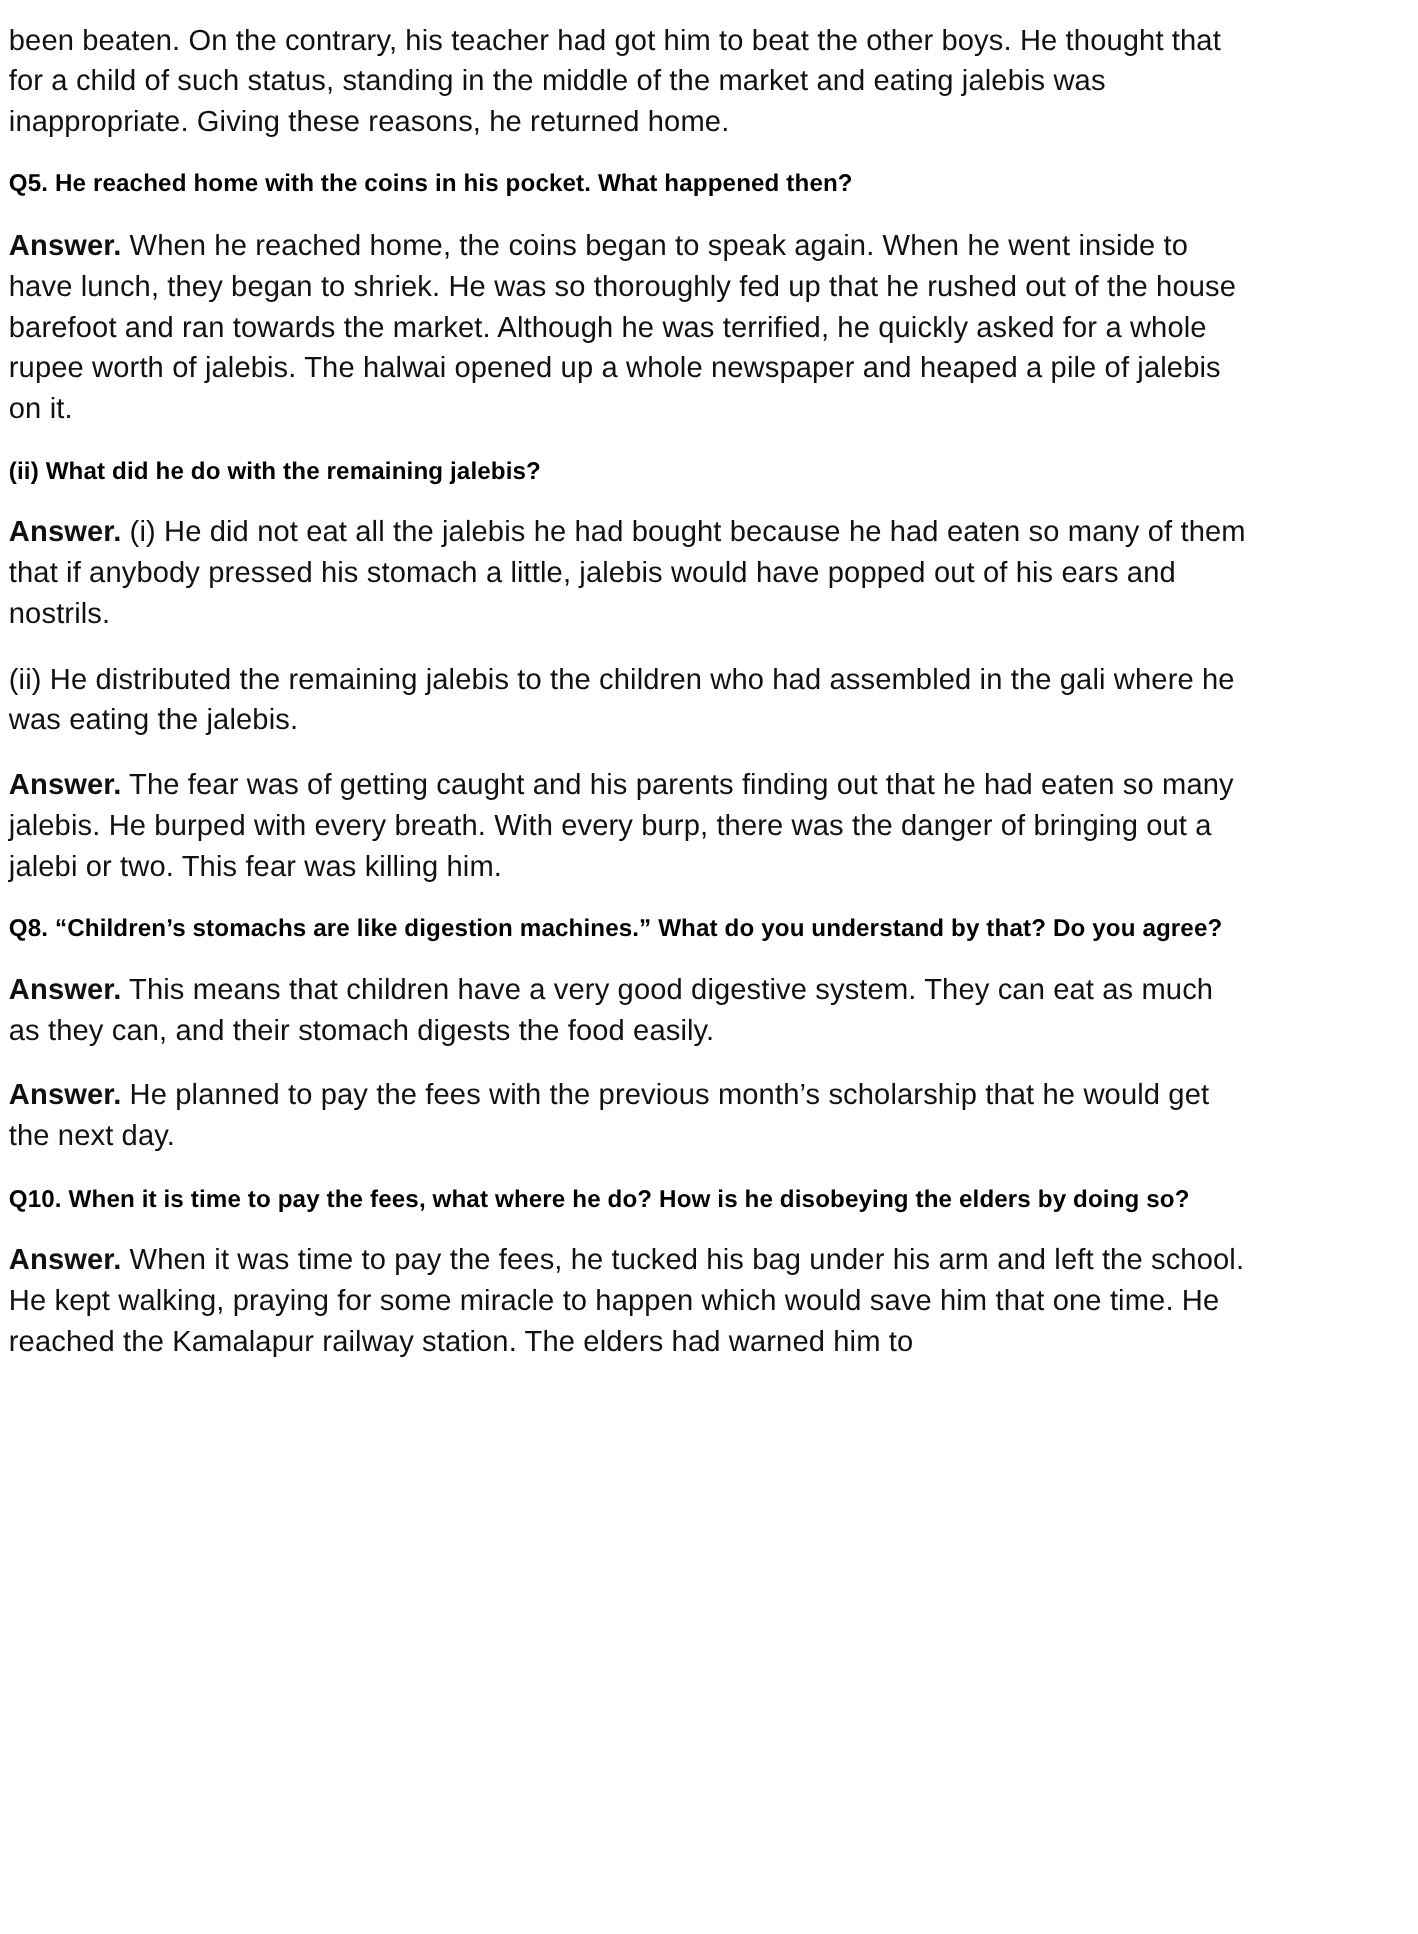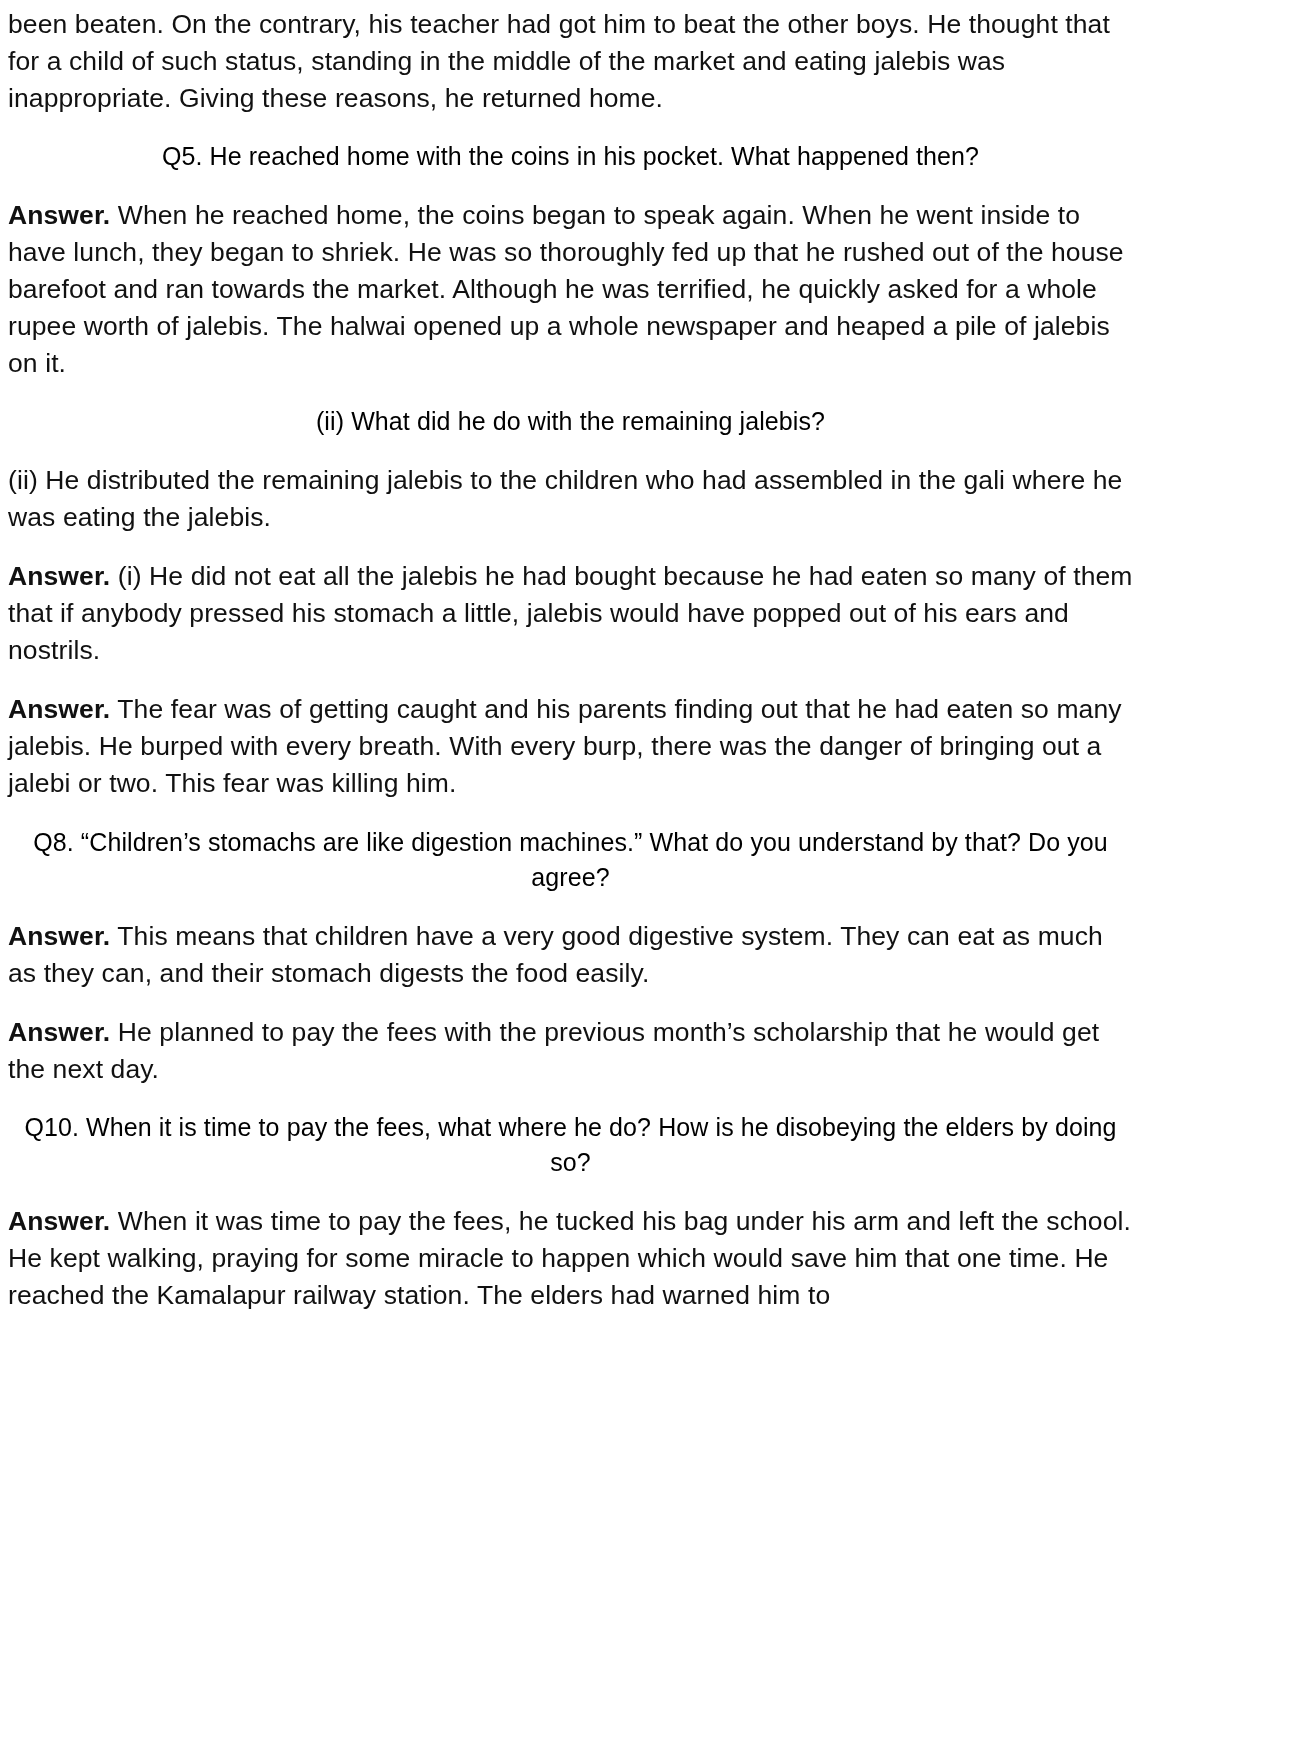--- a/index.html
+++ b/index.html
@@ -10,42 +10,41 @@
   body {
     width: 1289px;
     min-height: 1758px;
     font-family: "Liberation Sans", sans-serif;
     color: #000000;
   }
   .page {
     width: 1141px;
     min-height: 1758px;
     box-sizing: border-box;
-    padding: 4px 8px 0 8px;
+    padding: 16px 8px 0 8px;
     position: relative;
   }
   .para {
     font-size: 26.5px;
     line-height: 1.40;
     margin: 0 0 22px 0;
     text-align: left;
     color: #111111;
     letter-spacing: 0.1px;
   }
   .para.first {
     margin-top: 0;
     padding-top: 2px;
   }
   .q {
-    font-size: 25px;
+    font-size: 22px;
     line-height: 1.42;
-    font-weight: normal;
+    font-weight: bold;
     margin: 0 0 22px 0;
     letter-spacing: 0.1px;
-    text-align: center;
   }
   .ans-label {
     font-weight: bold;
     margin-top: 16px;
   }
 </style>
 </head>
 <body>
 
 <div class="page">
@@ -54,25 +53,25 @@
 
   <p class="q">Q5. He reached home with the coins in his pocket. What happened then?</p>
 
   <p class="para">
     <span class="ans-label">Answer.</span><span> When he reached home, the coins began to speak again. When he went inside to have lunch, they began to shriek. He was so thoroughly fed up that he rushed out of the house barefoot and ran towards the market. Although he was terrified, he quickly asked for a whole rupee worth of jalebis. The halwai opened up a whole newspaper and heaped a pile of jalebis on it.</span>
   </p>
 
 
   <p class="q">(ii) What did he do with the remaining jalebis?</p>
 
-  <p class="para">(ii) He distributed the remaining jalebis to the children who had assembled in the gali where he was eating the jalebis.</p>
-
   <p class="para">
     <span class="ans-label">Answer.</span><span> (i) He did not eat all the jalebis he had bought because he had eaten so many of them that if anybody pressed his stomach a little, jalebis would have popped out of his ears and nostrils.</span>
   </p>
+
+  <p class="para">(ii) He distributed the remaining jalebis to the children who had assembled in the gali where he was eating the jalebis.</p>
 
 
   <p class="para">
     <span class="ans-label">Answer.</span><span> The fear was of getting caught and his parents finding out that he had eaten so many jalebis. He burped with every breath. With every burp, there was the danger of bringing out a jalebi or two. This fear was killing him.</span>
   </p>
 
   <p class="q">Q8. “Children’s stomachs are like digestion machines.” What do you understand by that? Do you agree?</p>
 
   <p class="para">
     <span class="ans-label">Answer.</span><span> This means that children have a very good digestive system. They can eat as much as they can, and their stomach digests the food easily.</span>

